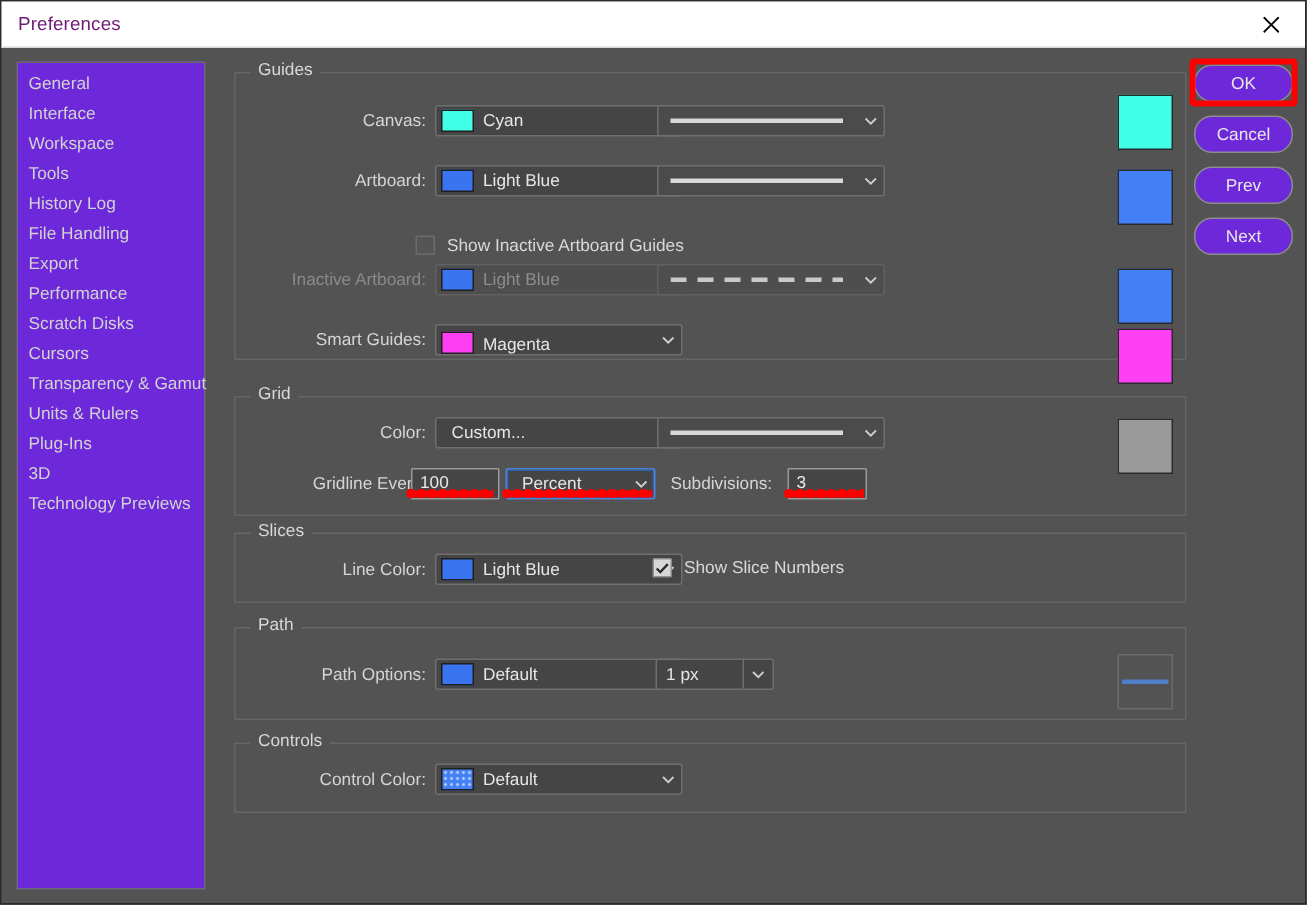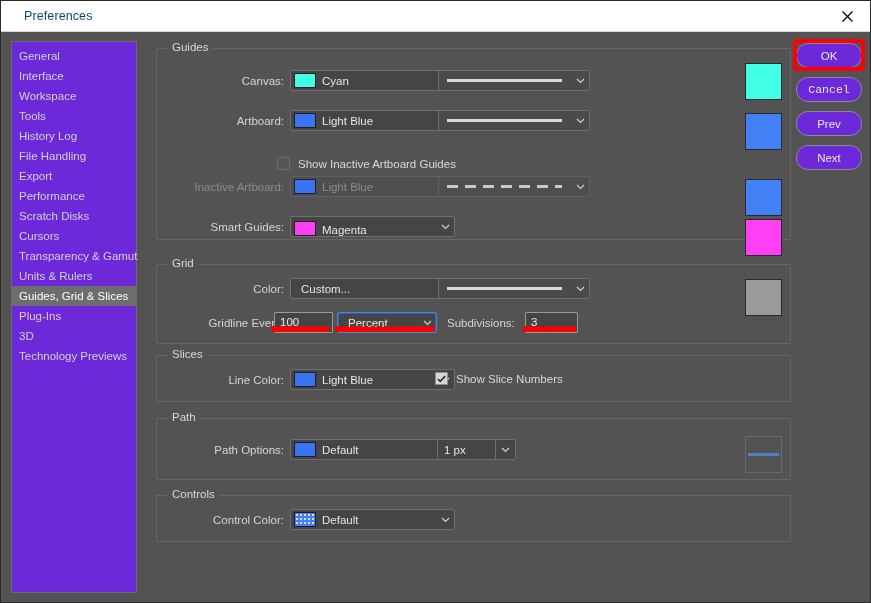--- a/index.html
+++ b/index.html
@@ -17,22 +17,22 @@
   }
 
   
   .titlebar {
     position: absolute; left: 0; top: 0;
     width: 869px; height: 31px;
     background: #ffffff;
     border-bottom: 1px solid #d6d6d6;
   }
   .titlebar-text {
-    position: absolute; left: 23px; top: 8px;
-    font-size: 12.5px; color: #0c4a6e;
+    position: absolute; left: 11px; top: 8px;
+    font-size: 12.5px; color: #701a75;
     letter-spacing: .1px;
   }
   .close-btn {
     position: absolute; right: 0; top: 0;
     width: 46px; height: 30px;
     display: flex; align-items: center; justify-content: center;
     cursor: pointer;
   }
   .close-btn svg { display: block; }
 
@@ -255,28 +255,27 @@
     <div class="side-item">Workspace</div>
     <div class="side-item">Tools</div>
     <div class="side-item">History Log</div>
     <div class="side-item">File Handling</div>
     <div class="side-item">Export</div>
     <div class="side-item">Performance</div>
     <div class="side-item">Scratch Disks</div>
     <div class="side-item">Cursors</div>
     <div class="side-item">Transparency &amp; Gamut</div>
     <div class="side-item">Units &amp; Rulers</div>
-    <div class="side-item selected">Guides, Grid &amp; Slices</div>
     <div class="side-item">Plug-Ins</div>
     <div class="side-item">3D</div>
     <div class="side-item">Technology Previews</div>
   </div>
 
   <div class="btn" style="left:795px; top:42px;">OK</div>
-  <div class="btn" style="left:795px; top:76px;font-family:Liberation Mono, monospace;">Cancel</div>
+  <div class="btn" style="left:795px; top:76px;">Cancel</div>
   <div class="btn" style="left:795px; top:110px;">Prev</div>
   <div class="btn" style="left:795px; top:144px;">Next</div>
 
   <div class="main">
 
     <div class="group" style="left:5px; top:11px; width:635px; height:192px;">
       <div class="group-title">Guides</div>
 
       <div class="lbl" style="left:0px; top:26px; width:127px;">Canvas:</div>
       <div class="combo" style="left:133px; top:21px; width:165px;">

